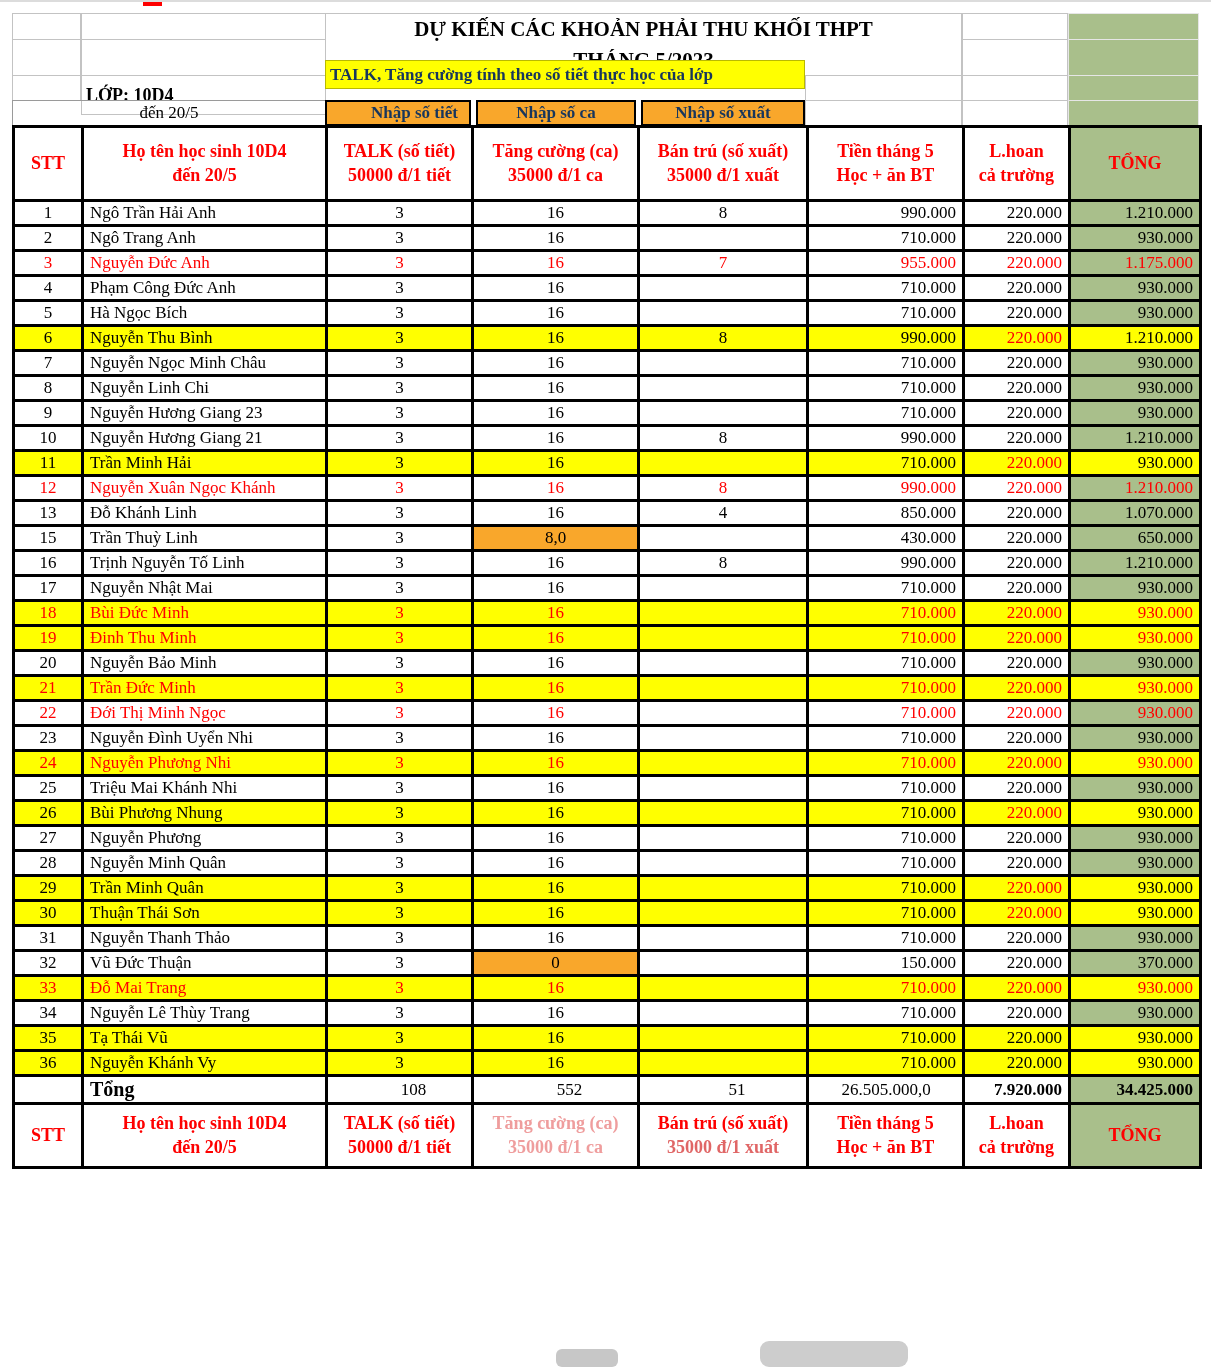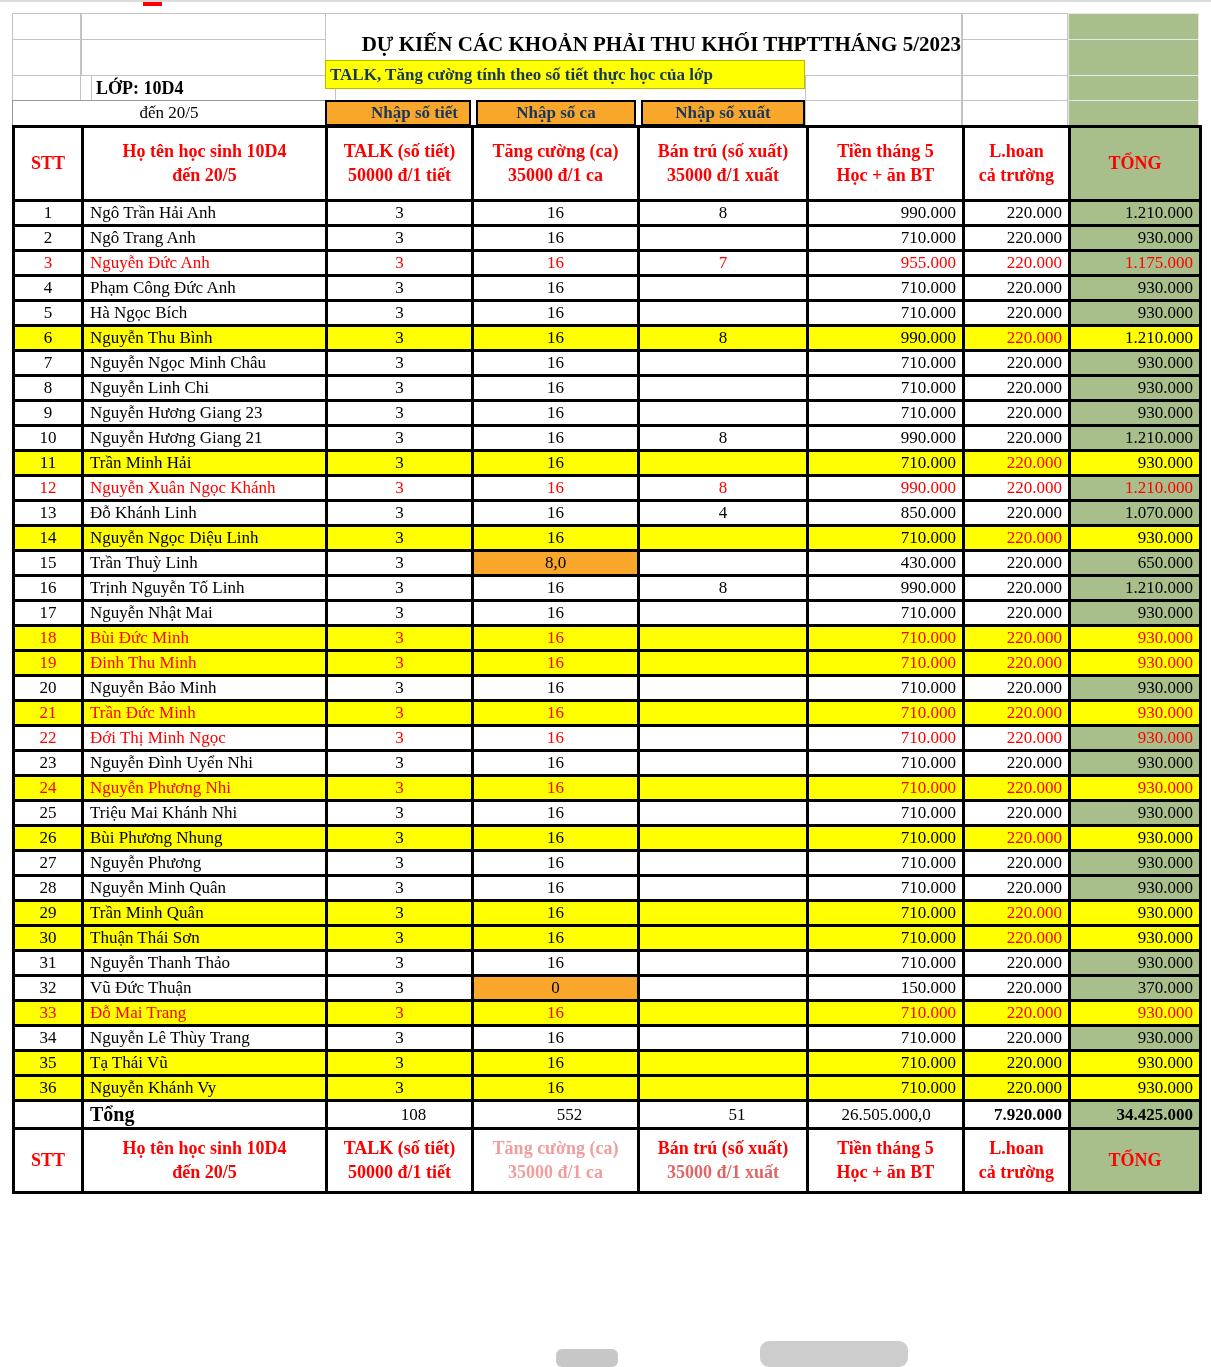--- a/index.html
+++ b/index.html
@@ -5,21 +5,21 @@
   html,body{margin:0;padding:0;background:#fff;}
   body{font-family:"Liberation Serif","DejaVu Serif",serif;}
   #page{position:relative;width:1211px;height:1367px;background:#fff;overflow:hidden;}
 
   
   .top-strip{position:absolute;left:0;top:0;width:1211px;height:2px;background:#dcdcdc;}
   .red-dash{position:absolute;left:143px;top:2px;width:19px;height:4px;background:#fe0000;}
 
   
   .tcell{position:absolute;box-sizing:border-box;border:1px solid #c3c3c3;background:#fff;}
-  .title-cell{display:flex;justify-content:flex-end;align-items:center;
+  .title-cell{display:flex;flex-direction:column;justify-content:flex-end;align-items:center;
     font-weight:bold;font-size:21px;color:#000;line-height:1.45;}
   .class-cell{font-weight:bold;font-size:18px;display:flex;align-items:center;padding-left:4px;}
   .note-cell{background:var(--yellow);border:1px solid #b9b900;display:flex;align-items:center;
     padding-left:4px;font-weight:bold;font-size:17px;color:var(--navy);}
   .date-cell{display:flex;align-items:center;justify-content:center;font-size:17px;border:1px solid #9a9a9a;}
   .orange-cell{position:absolute;box-sizing:border-box;background:var(--orange);border:2px solid #000;
     display:flex;align-items:center;justify-content:center;font-weight:bold;font-size:17px;color:var(--navy);}
   .green-cell{position:absolute;box-sizing:border-box;background:var(--green);border:1px solid #e6e6e6;}
 
   
@@ -63,21 +63,21 @@
   <div class="tcell" style="left:81px;top:13px;width:245px;height:27px;"></div>
   <div class="tcell" style="left:12px;top:39px;width:69px;height:37px;"></div>
   <div class="tcell" style="left:81px;top:39px;width:245px;height:37px;"></div>
   <div class="tcell" style="left:12px;top:75px;width:69px;height:26px;"></div>
 
   <div class="tcell title-cell" style="left:325px;top:13px;width:637px;height:63px;">
     <span>DỰ KIẾN CÁC KHOẢN PHẢI THU KHỐI THPT</span>
     <span>THÁNG 5/2023</span>
   </div>
 
-  <div class="tcell class-cell" style="left:91px;top:75px;width:245px;height:26px;">LỚP: 10D4</div>
+  <div class="tcell class-cell" style="left:81px;top:75px;width:245px;height:40px;">LỚP: 10D4</div>
   <div class="note-cell" style="position:absolute;box-sizing:border-box;left:325px;top:60px;width:480px;height:29px;">TALK, Tăng cường tính theo số tiết thực học của lớp</div>
   <div class="tcell" style="left:805px;top:75px;width:157px;height:26px;"></div>
 
   <div class="date-cell" style="position:absolute;box-sizing:border-box;left:12px;top:100px;width:314px;height:26px;">đến 20/5</div>
   <div class="orange-cell" style="left:325px;top:100px;width:146px;height:26px;padding-left:33px;">Nhập số tiết</div>
   <div class="orange-cell" style="left:476px;top:100px;width:160px;height:26px;">Nhập số ca</div>
   <div class="orange-cell" style="left:641px;top:100px;width:164px;height:26px;">Nhập số xuất</div>
   <div class="tcell" style="left:805px;top:100px;width:157px;height:26px;"></div>
 
   <div class="tcell" style="left:962px;top:13px;width:106px;height:27px;"></div>
@@ -240,30 +240,20 @@
         </tr>
         <tr class="row-white">
           <td class="c-stt">13</td>
           <td class="c-name">Đỗ Khánh Linh</td>
           <td class="c-talk">3</td>
           <td class="c-tc">16</td>
           <td class="c-bt">4</td>
           <td class="c-month">850.000</td>
           <td class="c-lhoan">220.000</td>
           <td class="c-tong tong-green">1.070.000</td>
-        </tr>
-        <tr class="row-yellow">
-          <td class="c-stt">14</td>
-          <td class="c-name">Nguyễn Ngọc Diệu Linh</td>
-          <td class="c-talk">3</td>
-          <td class="c-tc">16</td>
-          <td class="c-bt"></td>
-          <td class="c-month">710.000</td>
-          <td class="c-lhoan text-red">220.000</td>
-          <td class="c-tong">930.000</td>
         </tr>
         <tr class="row-white">
           <td class="c-stt">15</td>
           <td class="c-name">Trần Thuỳ Linh</td>
           <td class="c-talk">3</td>
           <td class="c-tc cell-orange">8,0</td>
           <td class="c-bt"></td>
           <td class="c-month">430.000</td>
           <td class="c-lhoan">220.000</td>
           <td class="c-tong tong-green">650.000</td>

